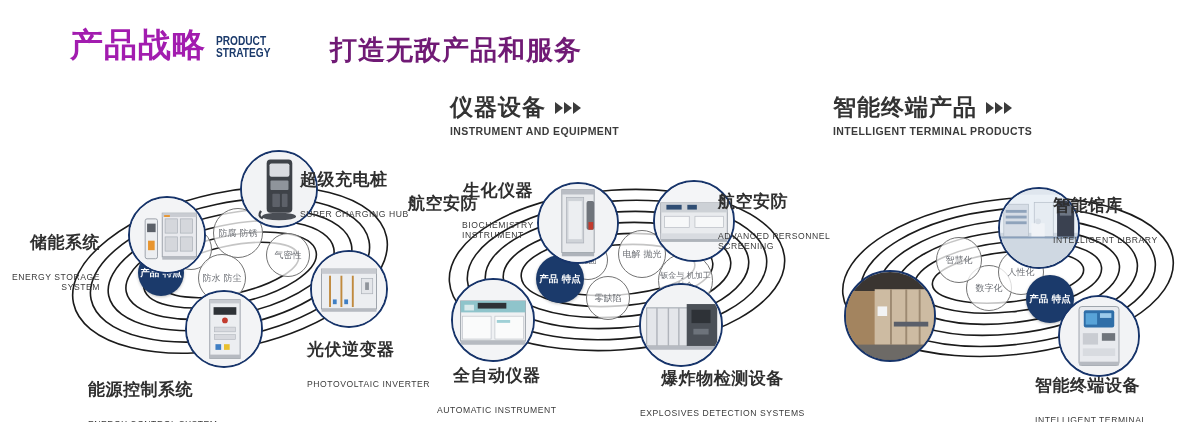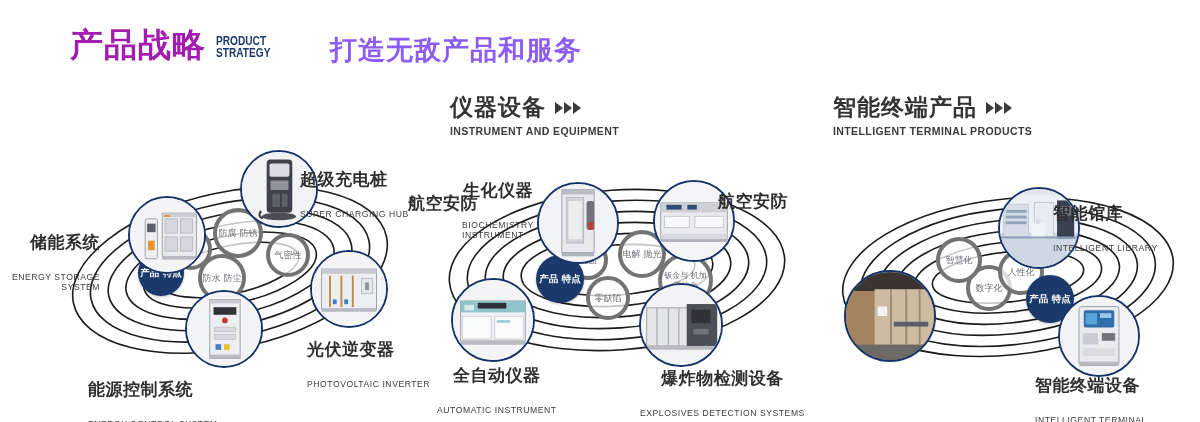--- a/index.html
+++ b/index.html
@@ -22,21 +22,21 @@
   .hdr-en{
     margin-left:10px;margin-bottom:2px;
     font-size:13px;font-weight:bold;color:#1b3a6b;
     line-height:12px;letter-spacing:0px;
     font-family:"Liberation Sans",sans-serif;
     transform:scaleX(.78);transform-origin:left bottom;
     white-space:pre-line;
   }
   .hdr-sub{
     position:absolute;left:330px;top:32px;
-    font-size:27px;font-weight:bold;color:#8b5cf6;letter-spacing:1px;
+    font-size:27px;font-weight:bold;color:#701a75;letter-spacing:1px;
     font-family:"DejaVu Sans",sans-serif;
   }
 
   
   .sect{position:absolute;}
   .sect .row{display:flex;align-items:center;}
   .sect .cn{
     font-size:23px;font-weight:bold;color:#333333;letter-spacing:1px;
     font-family:"DejaVu Sans",sans-serif;line-height:1;
   }
@@ -58,21 +58,21 @@
   .node{
     position:absolute;border-radius:50%;
     border:2.4px solid #17346a;background:#eef0f3;
     overflow:hidden;box-sizing:border-box;
   }
   .node .art{position:absolute;left:0;top:0;width:100%;height:100%;}
 
   
   .bub{
     position:absolute;border-radius:50%;
-    border:4px solid #737373;background:rgba(255,255,255,.75);
+    border:1px solid #737373;background:rgba(255,255,255,.75);
     display:flex;align-items:center;justify-content:center;
     text-align:center;color:#6d7076;
     font-family:"DejaVu Sans",sans-serif;
     line-height:1.15;box-sizing:border-box;
   }
   .bub.main{
     background:#1b3a6b;border:none;color:#ffffff;font-weight:bold;
     box-shadow:0 1px 3px rgba(0,0,0,.25);
   }
 
@@ -309,20 +309,22 @@
   <div class="lab" style="left:408px;top:176px;">
     <div class="cn">航空安防</div>
   </div>
   <div class="lab c" style="left:462px;top:163px;">
     <div class="cn">生化仪器</div>
     <div class="en" style="text-align:left;">BIOCHEMISTRY
 INSTRUMENT</div>
   </div>
   <div class="lab" style="left:718px;top:174px;">
     <div class="cn">航空安防</div>
+    <div class="en">ADVANCED PERSONNEL
+SCREENING</div>
   </div>
   <div class="lab c" style="left:640px;top:351px;">
     <div class="cn">爆炸物检测设备</div>
     <div class="en">EXPLOSIVES DETECTION SYSTEMS</div>
   </div>
   <div class="lab c" style="left:437px;top:348px;">
     <div class="cn">全自动仪器</div>
     <div class="en">AUTOMATIC INSTRUMENT</div>
   </div>
 
@@ -386,21 +388,21 @@
         <rect x="46" y="18" width="2" height="58" fill="#9d8a72"></rect>
         <rect x="62" y="18" width="2" height="58" fill="#9d8a72"></rect>
         <rect x="76" y="18" width="2" height="58" fill="#9d8a72"></rect>
         <rect x="33" y="36" width="10" height="10" fill="#f2f3f4"></rect>
         <rect x="50" y="52" width="36" height="5" fill="#5a5f6a"></rect>
         <rect x="0" y="76" width="92" height="16" fill="#6d6a66"></rect>
       </svg>
     </div>
   </div>
 
-  <div class="lab" style="left:1053px;top:186px;">
+  <div class="lab" style="left:1053px;top:178px;">
     <div class="cn">智能馆库</div>
     <div class="en">INTELLIGENT LIBRARY</div>
   </div>
   <div class="lab" style="left:1035px;top:358px;">
     <div class="cn">智能终端设备</div>
     <div class="en">INTELLIGENT TERMINAL EQUIPMENT</div>
   </div>
 
 </div>
 

